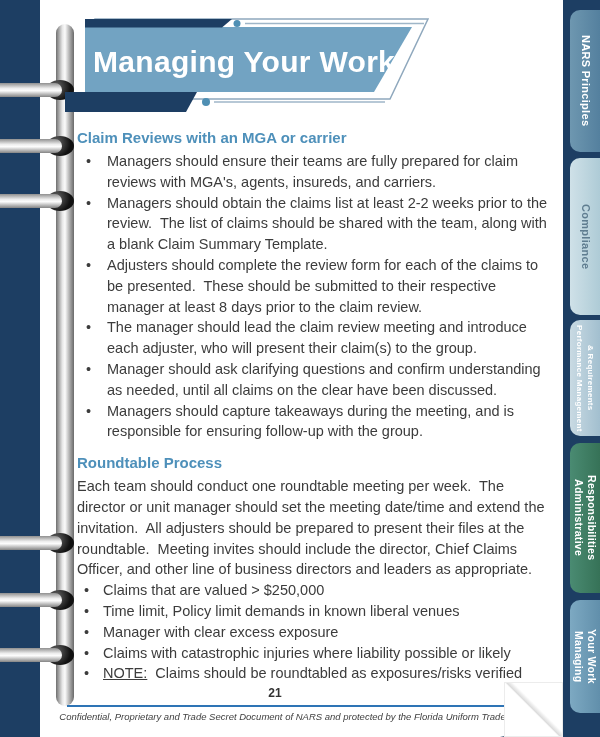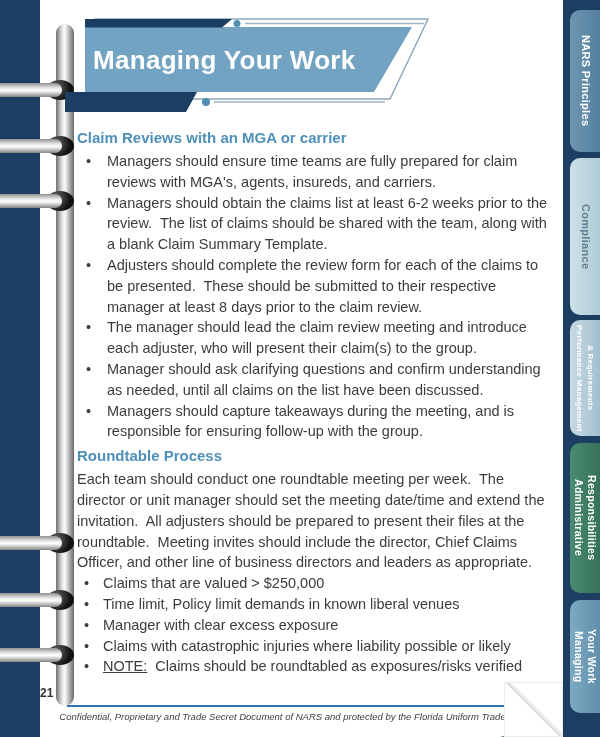--- a/index.html
+++ b/index.html
@@ -11,35 +11,35 @@
   .binder-rod{position:absolute;left:56px;top:24px;width:18px;height:682px;border-radius:9px;z-index:3;
     background:linear-gradient(to right,#6f6f6f,#e6e6e6 35%,#fbfbfb 50%,#9b9b9b 82%,#6a6a6a);}
   .ring{position:absolute;left:0;z-index:4;width:74px;height:20px;}
   .ring .hole{position:absolute;left:46px;top:0;width:28px;height:20px;border-radius:50%;
     background:radial-gradient(circle at 35% 35%,#6a6a6a,#111 65%);}
   .ring .bar{position:absolute;left:0;top:3px;width:62px;height:14px;border-radius:0 7px 7px 0;
     background:linear-gradient(to bottom,#8f8f8f,#ededed 38%,#fdfdfd 55%,#848484);}
   
   .header-svg{position:absolute;left:40px;top:10px;z-index:5;}
   .page-title{position:absolute;left:93px;top:45px;width:320px;z-index:6;color:#ffffff;
-    font-size:26px;font-weight:700;letter-spacing:.3px;white-space:nowrap;}
+    font-size:30px;font-weight:700;letter-spacing:.3px;white-space:nowrap;}
   
   .content{position:absolute;left:77px;top:128px;width:479px;z-index:5;color:#3c3c3c;
     font-size:14.5px;line-height:20.8px;}
   .sec-heading{color:#4e90ba;font-weight:700;font-size:15px;line-height:19px;margin:0 0 4px 0;}
-  .sec2-heading{margin-top:4px;}
+  .sec2-heading{margin-top:11px;}
   ul.blist{list-style:none;margin:0;padding:0;}
   ul.blist li{display:flex;}
   ul.blist .marker{flex:0 0 30px;padding-left:9px;box-sizing:border-box;}
   ul.blist.tight .marker{flex:0 0 26px;padding-left:7px;}
   ul.blist .btext{flex:1;white-space:pre-wrap;}
   .para{margin:0;white-space:pre-wrap;}
   .note-label{text-decoration:underline;}
   
-  .page-number{position:absolute;left:40px;top:686px;width:470px;text-align:left;z-index:5;
+  .page-number{position:absolute;left:40px;top:686px;width:470px;text-align:center;z-index:5;
     color:#333;font-size:12px;font-weight:700;}
   .footer-rule{position:absolute;left:67px;top:705px;width:437px;height:2px;background:#2e74b5;z-index:5;}
   .footer-note{position:absolute;left:50px;top:711px;width:465px;text-align:center;z-index:5;
     font-style:italic;font-size:9.5px;line-height:12px;color:#3f3f3f;}
   
   .corner-navy{position:absolute;left:500px;top:723px;width:63px;height:14px;background:#1d3e63;z-index:6;
     clip-path:polygon(0 100%,100% 10%,100% 100%);}
   .page-curl{position:absolute;left:504px;top:682px;width:59px;height:55px;z-index:7;
     background:linear-gradient(45deg,#ffffff 48%,#dcdcdc 50%,#ffffff 56%);
     border:1px solid #ececec;box-sizing:border-box;}
@@ -103,37 +103,37 @@
     <line x1="174" y1="92" x2="345" y2="92" stroke="#9fb6c8" stroke-width="1.5"></line>
   </svg>
   <div class="page-title">Managing Your Work</div>
 
   <div class="content">
     <div class="sec-heading">Claim Reviews with an MGA or carrier</div>
 
     <ul class="blist">
       <li>
           <span class="marker">•</span>
-          <span class="btext">Managers should ensure time teams are fully prepared for claim reviews with MGA's, agents, insureds, and carriers.</span>
-        </li>
-      <li>
-          <span class="marker">•</span>
-          <span class="btext">Managers should obtain the claims list at least 6-2 weeks prior to the review.  The list of claims should be shared with the team, along with a blank Claim Summary Template.</span>
+          <span class="btext">Managers should ensure their teams are fully prepared for claim reviews with MGA's, agents, insureds, and carriers.</span>
+        </li>
+      <li>
+          <span class="marker">•</span>
+          <span class="btext">Managers should obtain the claims list at least 2-2 weeks prior to the review.  The list of claims should be shared with the team, along with a blank Claim Summary Template.</span>
         </li>
       <li>
           <span class="marker">•</span>
           <span class="btext">Adjusters should complete the review form for each of the claims to be presented.  These should be submitted to their respective manager at least 8 days prior to the claim review.</span>
         </li>
       <li>
           <span class="marker">•</span>
           <span class="btext">The manager should lead the claim review meeting and introduce each adjuster, who will present their claim(s) to the group.</span>
         </li>
       <li>
           <span class="marker">•</span>
-          <span class="btext">Manager should ask clarifying questions and confirm understanding as needed, until all claims on the list have been discussed.</span>
+          <span class="btext">Manager should ask clarifying questions and confirm understanding as needed, until all claims on the clear have been discussed.</span>
         </li>
       <li>
           <span class="marker">•</span>
           <span class="btext">Managers should capture takeaways during the meeting, and is responsible for ensuring follow-up with the group.</span>
         </li>
     </ul>
 
     <div class="sec-heading sec2-heading">Roundtable Process</div>
 
     <p class="para">Each team should conduct one roundtable meeting per week.  The director or unit manager should set the meeting date/time and extend the invitation.  All adjusters should be prepared to present their files at the roundtable.  Meeting invites should include the director, Chief Claims Officer, and other line of business directors and leaders as appropriate.</p>

